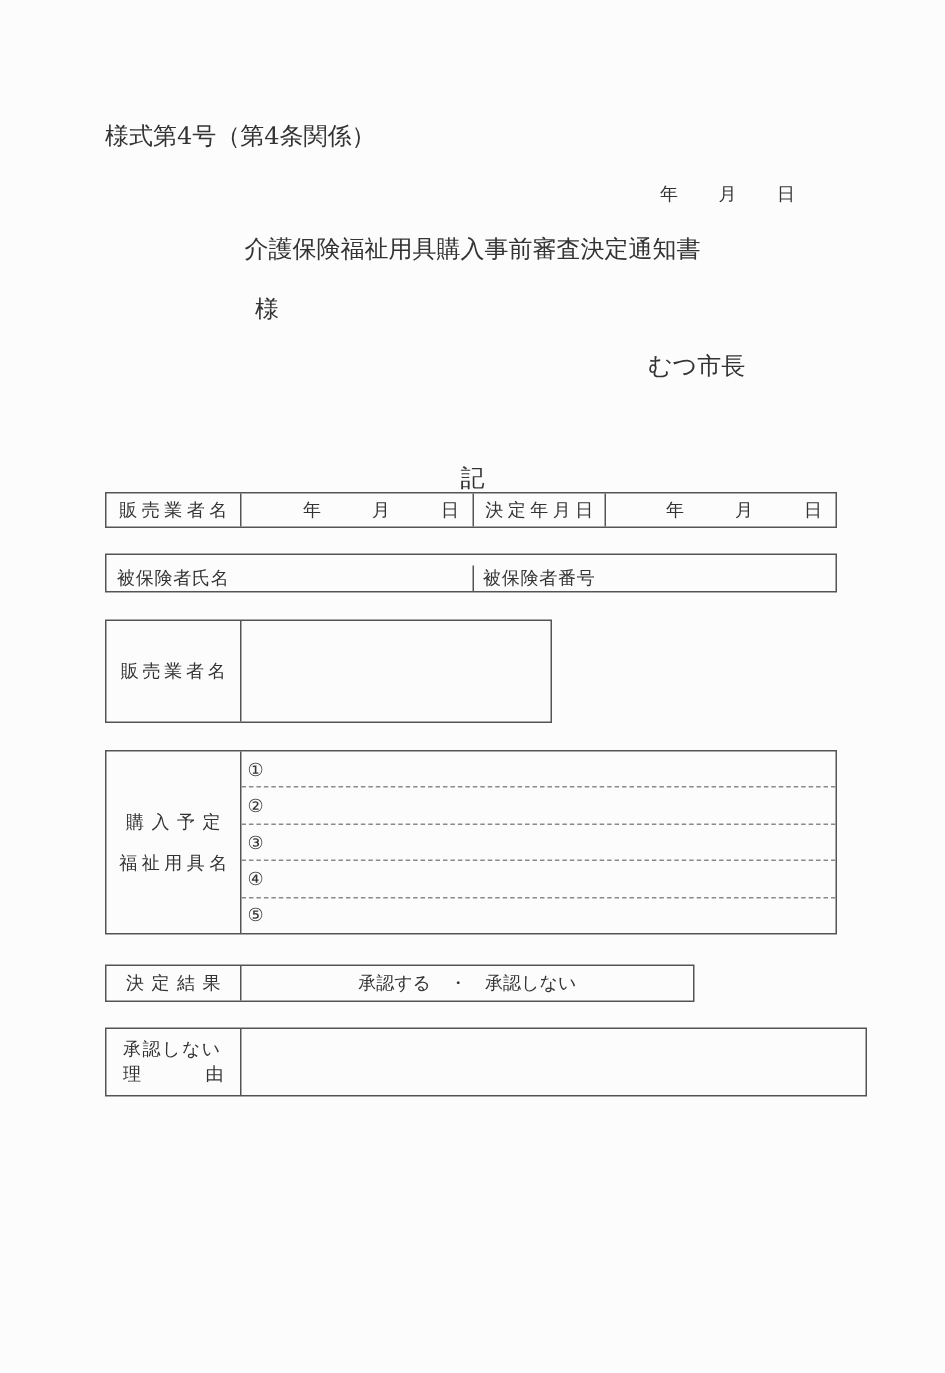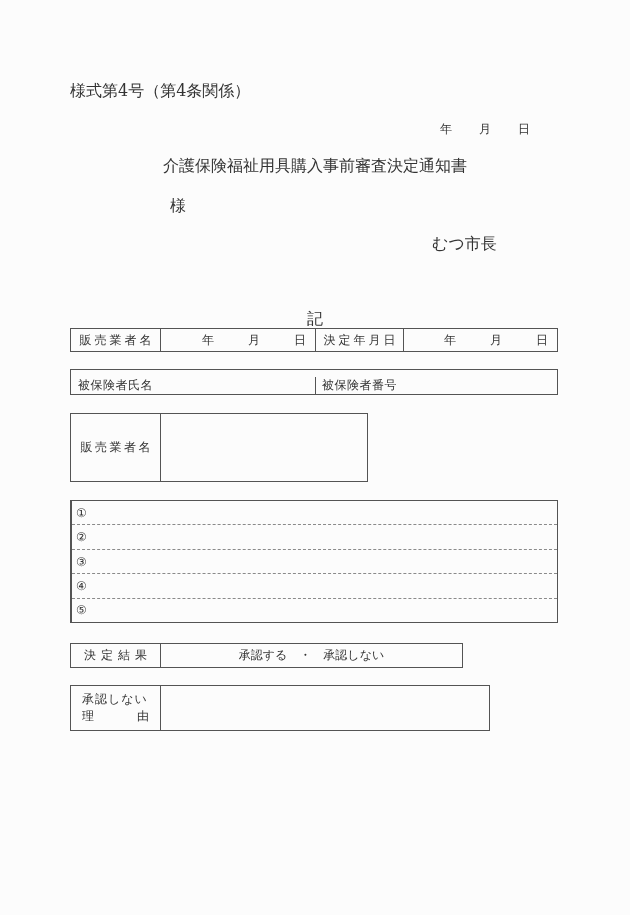--- a/index.html
+++ b/index.html
@@ -103,20 +103,24 @@
     <div class="cell lbl ls05 w88">被保険者番号</div>
     <div class="cell grow"></div>
   </div>
 
   <div class="tbl" style="left:70px;top:413px;width:298px;height:69px;">
     <div class="cell lbl ls25 w89">販売業者名</div>
     <div class="cell grow"></div>
   </div>
 
   <div class="tbl" style="left:70px;top:500px;width:488px;height:123px;">
+    <div class="cell lbl two-line w89">
+      <div class="ls5">購入予定</div>
+      <div class="ls3">福祉用具名</div>
+    </div>
     <div class="equip-col" style="border-left:1px solid #545454;">
       <div class="equip-row">
         <span>①</span>
       </div>
       <div class="equip-row">
         <span>②</span>
       </div>
       <div class="equip-row">
         <span>③</span>
       </div>
@@ -127,21 +131,21 @@
         <span>⑤</span>
       </div>
     </div>
   </div>
 
   <div class="tbl" style="left:70px;top:643px;width:393px;height:25px;">
     <div class="cell lbl ls5 w89">決定結果</div>
     <div class="cell lbl grow">承認する　・　承認しない</div>
   </div>
 
-  <div class="tbl" style="left:70px;top:685px;width:420px;height:46px;">
+  <div class="tbl" style="left:70px;top:685px;width:508px;height:46px;">
     <div class="cell reason-lbl w89">
       <div class="reason-l1">承認しない</div>
       <div class="reason-l2">
         <span>理</span>
         <span>由</span>
       </div>
     </div>
     <div class="cell grow"></div>
   </div>
 

